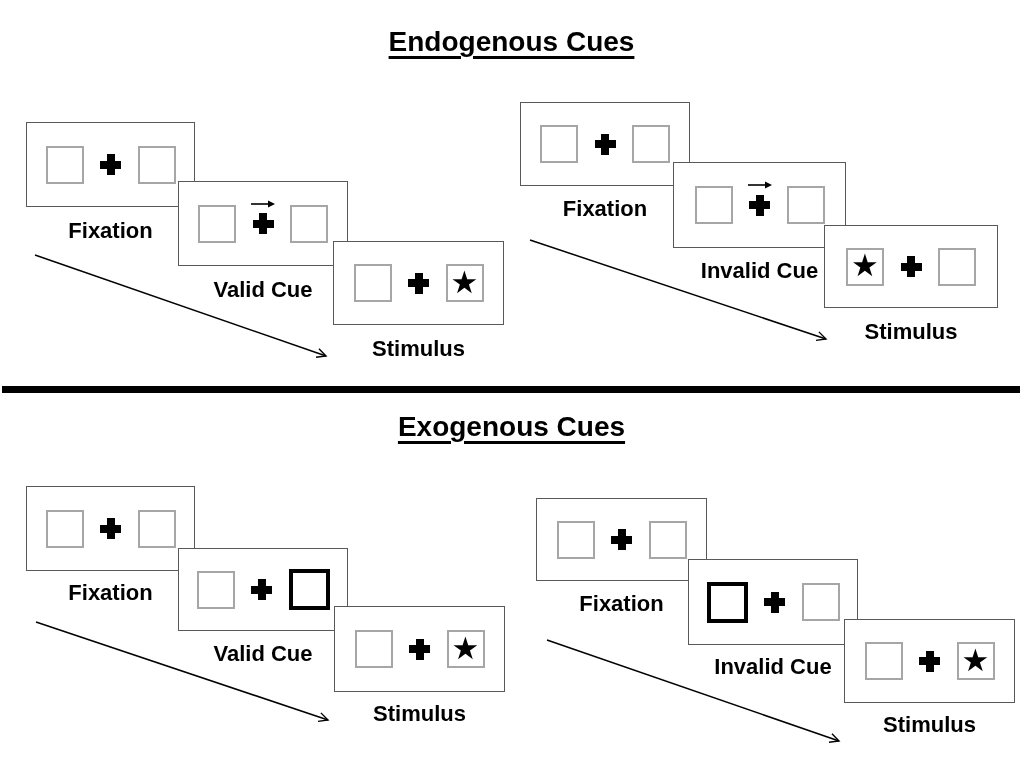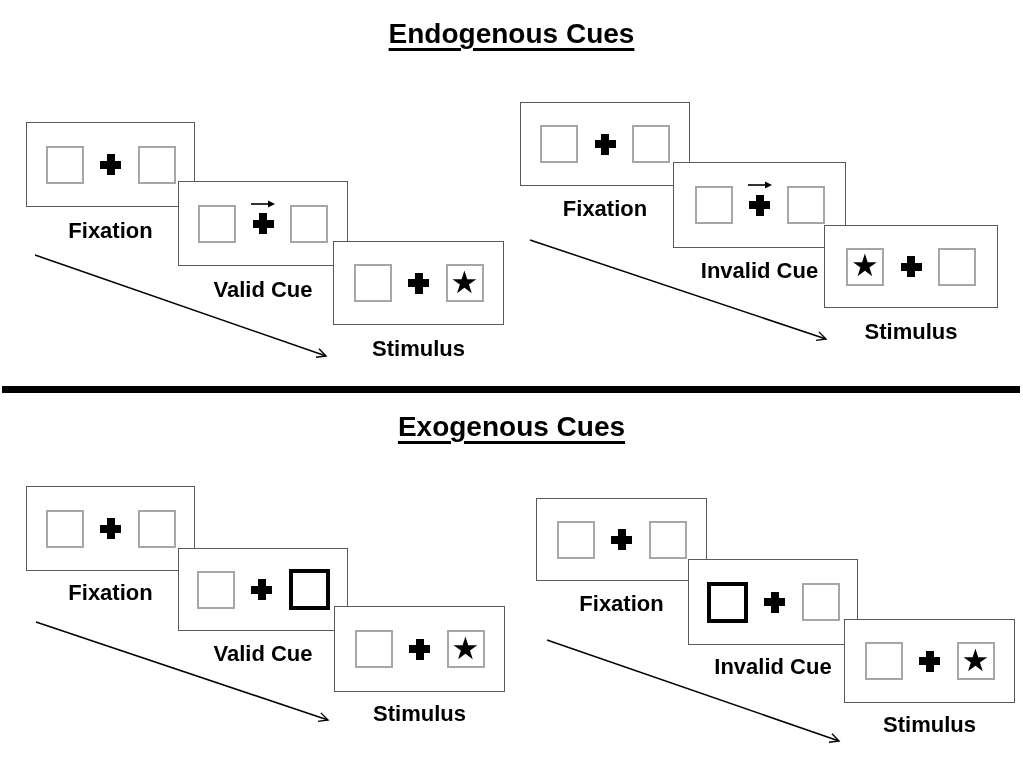--- a/index.html
+++ b/index.html
@@ -14,21 +14,21 @@
   .title{
     position:absolute;left:0;width:100%;
     text-align:center;
     font-size:28px;font-weight:bold;
   }
   .title span{
     text-decoration:underline;
     text-decoration-thickness:3px;
     text-underline-offset:5px;
   }
-  .t-endo{top:18px;}
+  .t-endo{top:26px;}
   .t-exo{top:411px;}
   .divider{
     position:absolute;left:2px;top:386px;
     width:1018px;height:7px;background:#000;
   }
   .panel{
     position:absolute;
     background:#ffffff;
     border:1px solid #595959;
     display:flex;align-items:center;justify-content:center;

